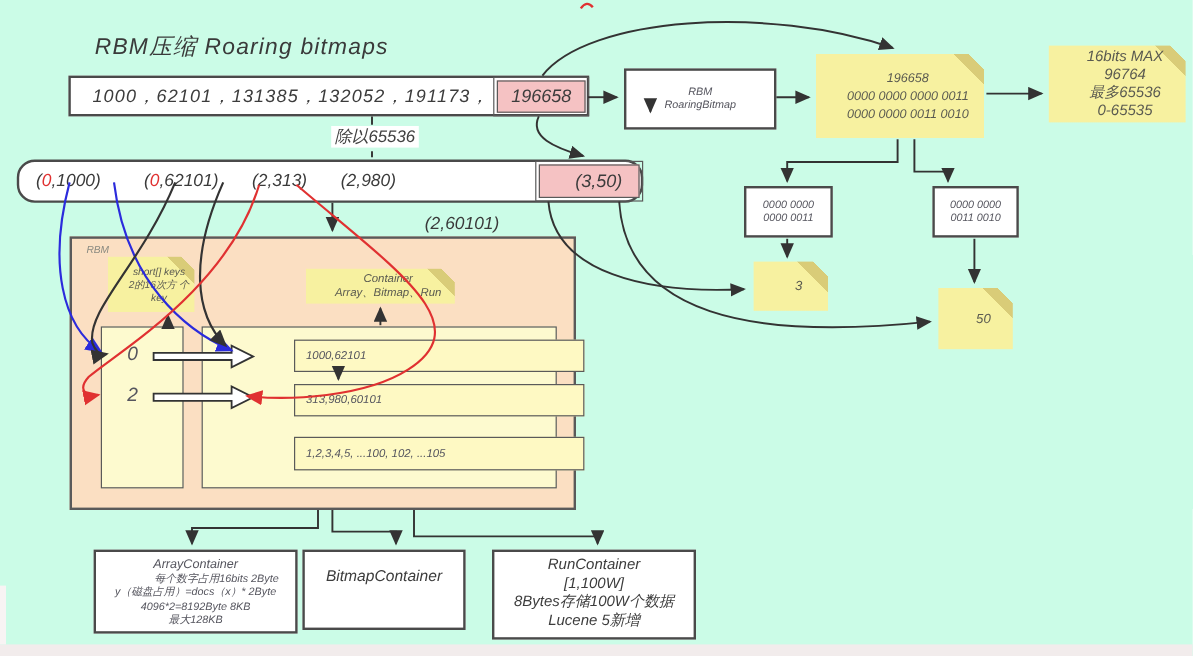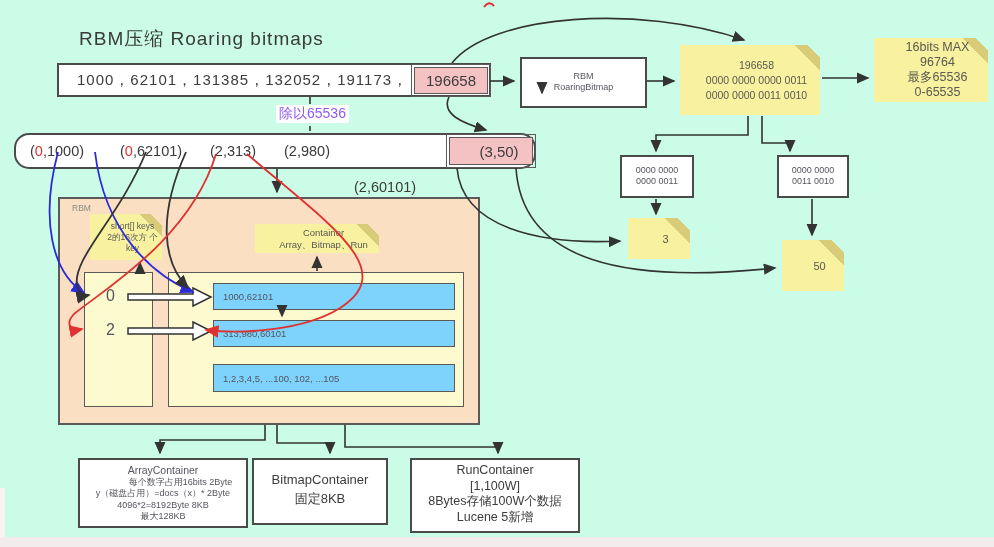--- a/index.html
+++ b/index.html
@@ -1,32 +1,32 @@
 <!DOCTYPE html>
 <html><head>
 <meta charset="utf-8">
 <style>
   html,body{margin:0;padding:0;}
   body{font-family:"Liberation Sans","DejaVu Sans",sans-serif;}
-  .stage{position:relative;width:994px;height:547px;background:#cbfce7;overflow:hidden;}
+  .stage{position:relative;width:994px;height:547px;background:#cbfce7;overflow:hidden;font-style:italic;}
   .abs{position:absolute;}
   .whitebox{position:absolute;background:#ffffff;border:2px solid #4a4a4a;box-sizing:border-box;color:#3c3c3c;}
   .hl{position:absolute;background:#f5c2c3;border:1.5px solid #5a5a5a;outline:1.5px solid #5a5a5a;outline-offset:2px;
       box-sizing:border-box;display:flex;align-items:center;justify-content:center;color:#3c3c3c;}
   .note{position:absolute;color:#5a5a50;text-align:center;box-sizing:border-box;
       display:flex;flex-direction:column;align-items:center;justify-content:center;padding-left:13px;}
   .note.on-mint{background:linear-gradient(225deg,#cbfce7 0px,#cbfce7 9px,#d9cc78 9px,#d9cc78 18px,#f7f1a0 18px);}
   .note.on-peach{background:linear-gradient(225deg,#fbdfc2 0px,#fbdfc2 8px,#d9cc78 8px,#d9cc78 16px,#f7f1a0 16px);}
   .title{position:absolute;left:79px;top:26px;font-size:19px;color:#3a3a3a;letter-spacing:1px;}
-  .divide{position:absolute;left:276px;top:105px;background:#ffffff;color:#8b5cf6;font-size:14px;padding:0 3px;}
+  .divide{position:absolute;left:276px;top:105px;background:#ffffff;color:#404040;font-size:14px;padding:0 3px;}
   .container-big{position:absolute;left:58px;top:197px;width:422px;height:228px;background:#fbdfc2;
       border:2px solid #5a5a5a;box-sizing:border-box;}
   .innerbox{position:absolute;background:#fdfacf;border:1.5px solid #5a5a5a;box-sizing:border-box;}
-  .pinkrow{position:absolute;background:#7dd3fc;border:1.5px solid #5a5a5a;box-sizing:border-box;
-      color:#55555e;font-size:9.5px;display:flex;align-items:center;padding-left:9px;}
+  .pinkrow{position:absolute;background:#fef9c3;border:1.5px solid #5a5a5a;box-sizing:border-box;
+      color:#55555e;font-size:9.5px;display:flex;align-items:center;padding-left:9px;margin-left:32px;}
   .keynum{position:absolute;font-size:16px;color:#55555e;}
   .pair{position:absolute;top:8px;font-size:14.5px;color:#3a3a3a;}
   .red{color:#e03131;}
   .wires{position:absolute;left:0;top:0;pointer-events:none;}
   .smalltext{line-height:1.25;}
   .edge-strip{position:absolute;left:0;bottom:0;width:994px;height:10px;background:#f2ecec;}
   .edge-strip-left{position:absolute;left:0;top:488px;width:5px;height:49px;background:#f8f4f4;}
 </style>
 </head>
 <body>
@@ -112,21 +112,20 @@
 
   <div class="whitebox smalltext" style="left:78px;top:458px;width:170px;height:70px;text-align:center;color:#55555e;">
     <div style="font-size:10.5px;padding-top:4px;">ArrayContainer</div>
     <div style="font-size:9px;padding-left:35px;">每个数字占用16bits   2Byte</div>
     <div style="font-size:9px;">y（磁盘占用）=docs（x）* 2Byte</div>
     <div style="font-size:9px;">4096*2=8192Byte 8KB</div>
     <div style="font-size:9px;">最大128KB</div>
   </div>
   <div class="whitebox" style="left:252px;top:458px;width:136px;height:67px;text-align:center;">
     <div style="font-size:13px;padding-top:12px;">BitmapContainer</div>
-    <div style="font-size:13px;padding-top:3px;">固定8KB</div>
   </div>
   <div class="whitebox smalltext" style="left:410px;top:458px;width:170px;height:75px;text-align:center;">
     <div style="font-size:12.5px;padding-top:3px;">RunContainer</div>
     <div style="font-size:12.5px;">[1,100W]</div>
     <div style="font-size:12.5px;">8Bytes存储100W个数据</div>
     <div style="font-size:12.5px;">Lucene 5新增</div>
   </div>
 
   <div class="edge-strip"></div>
   <div class="edge-strip-left"></div>

